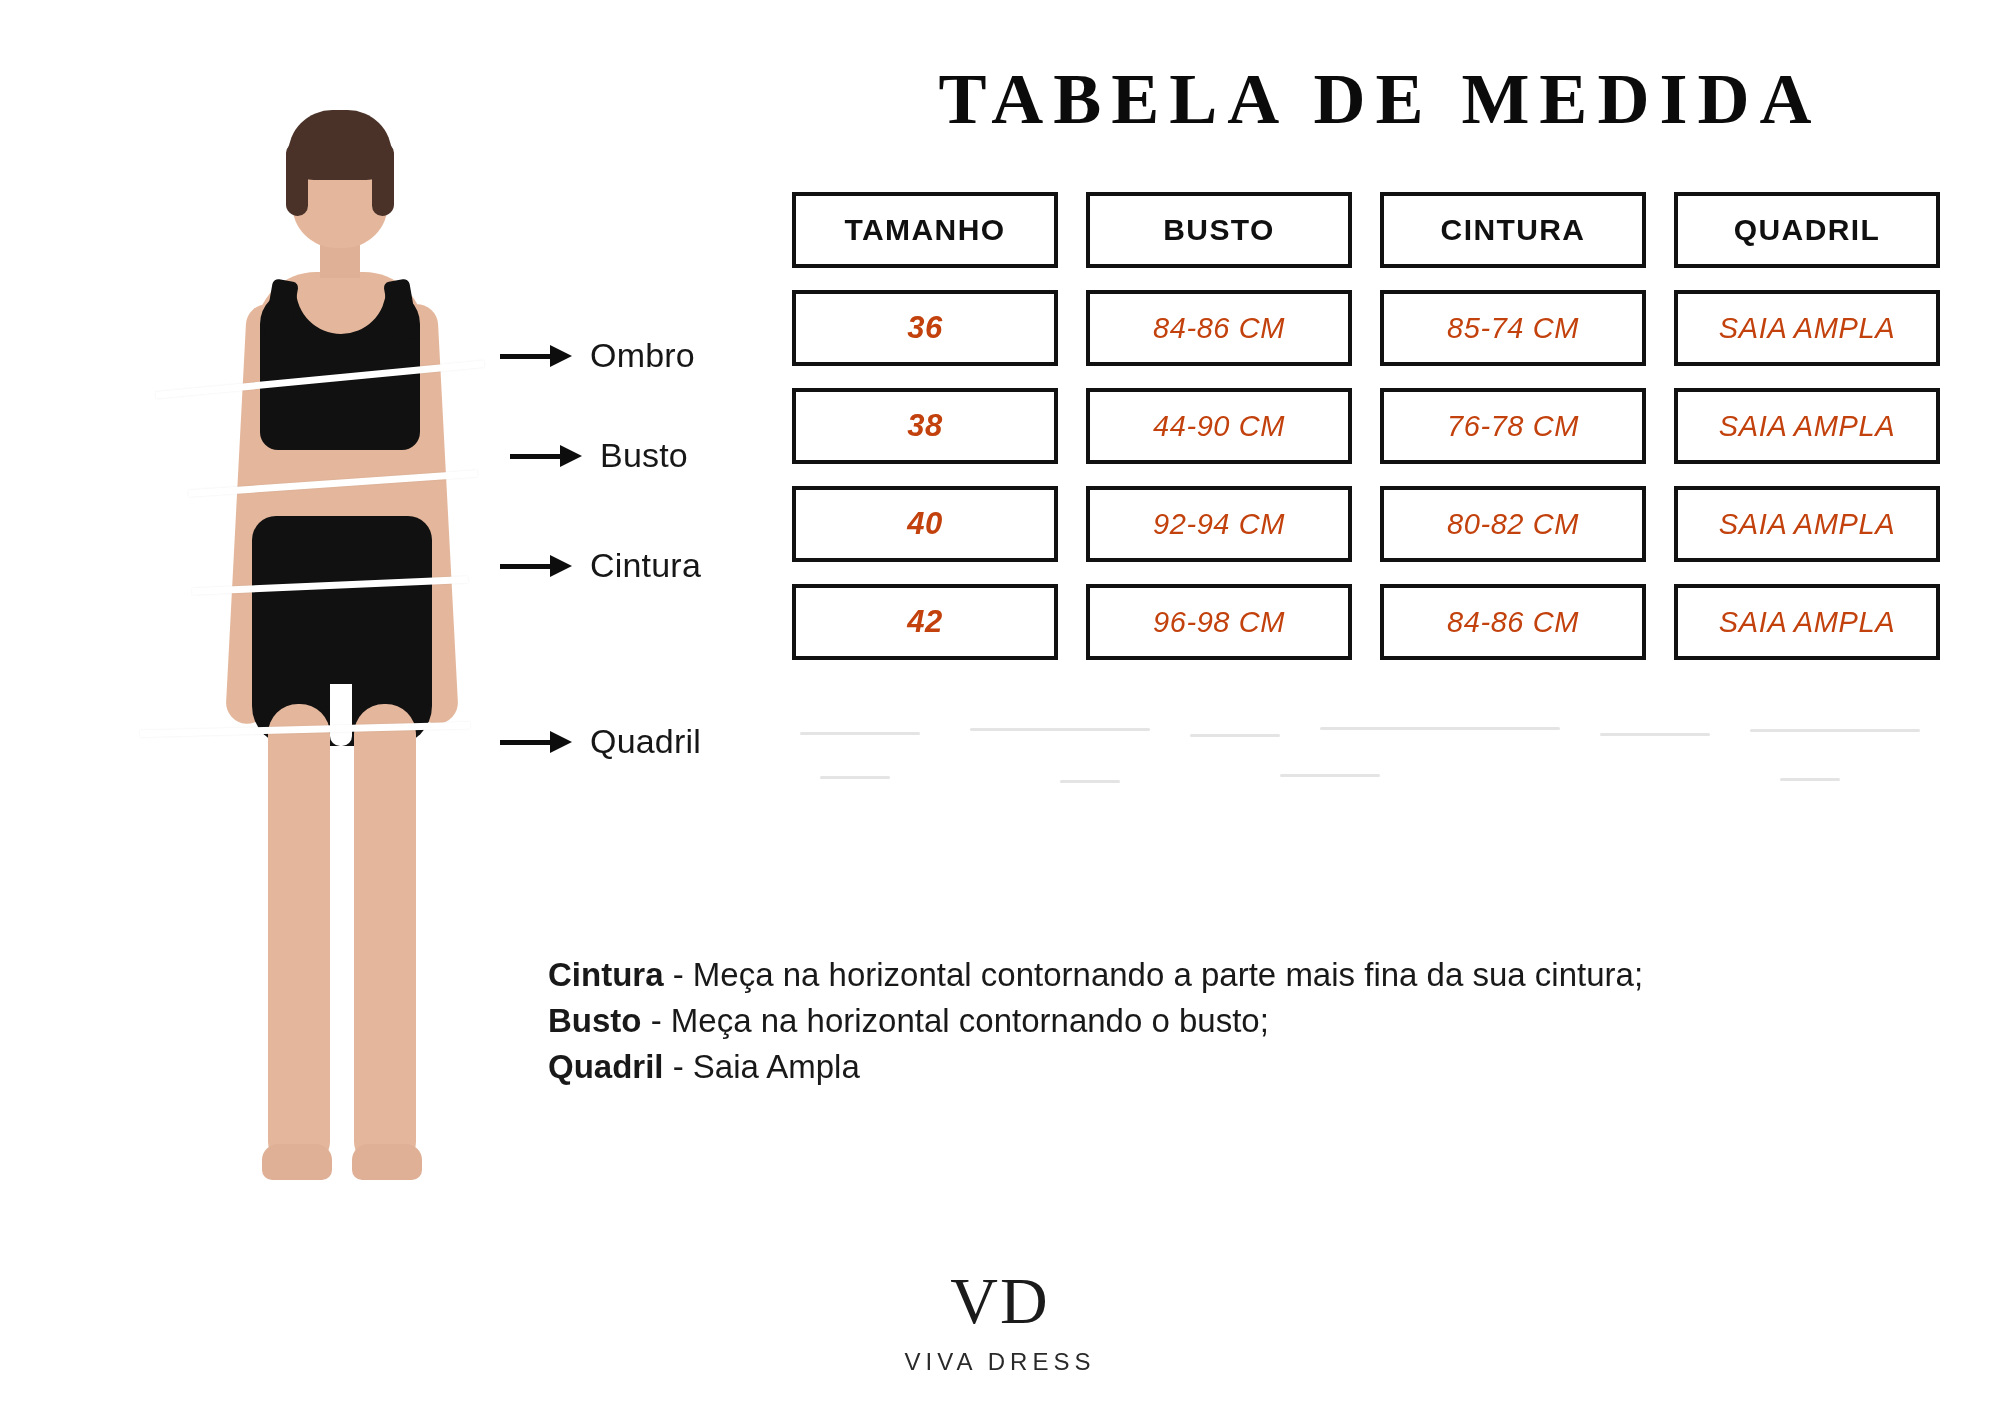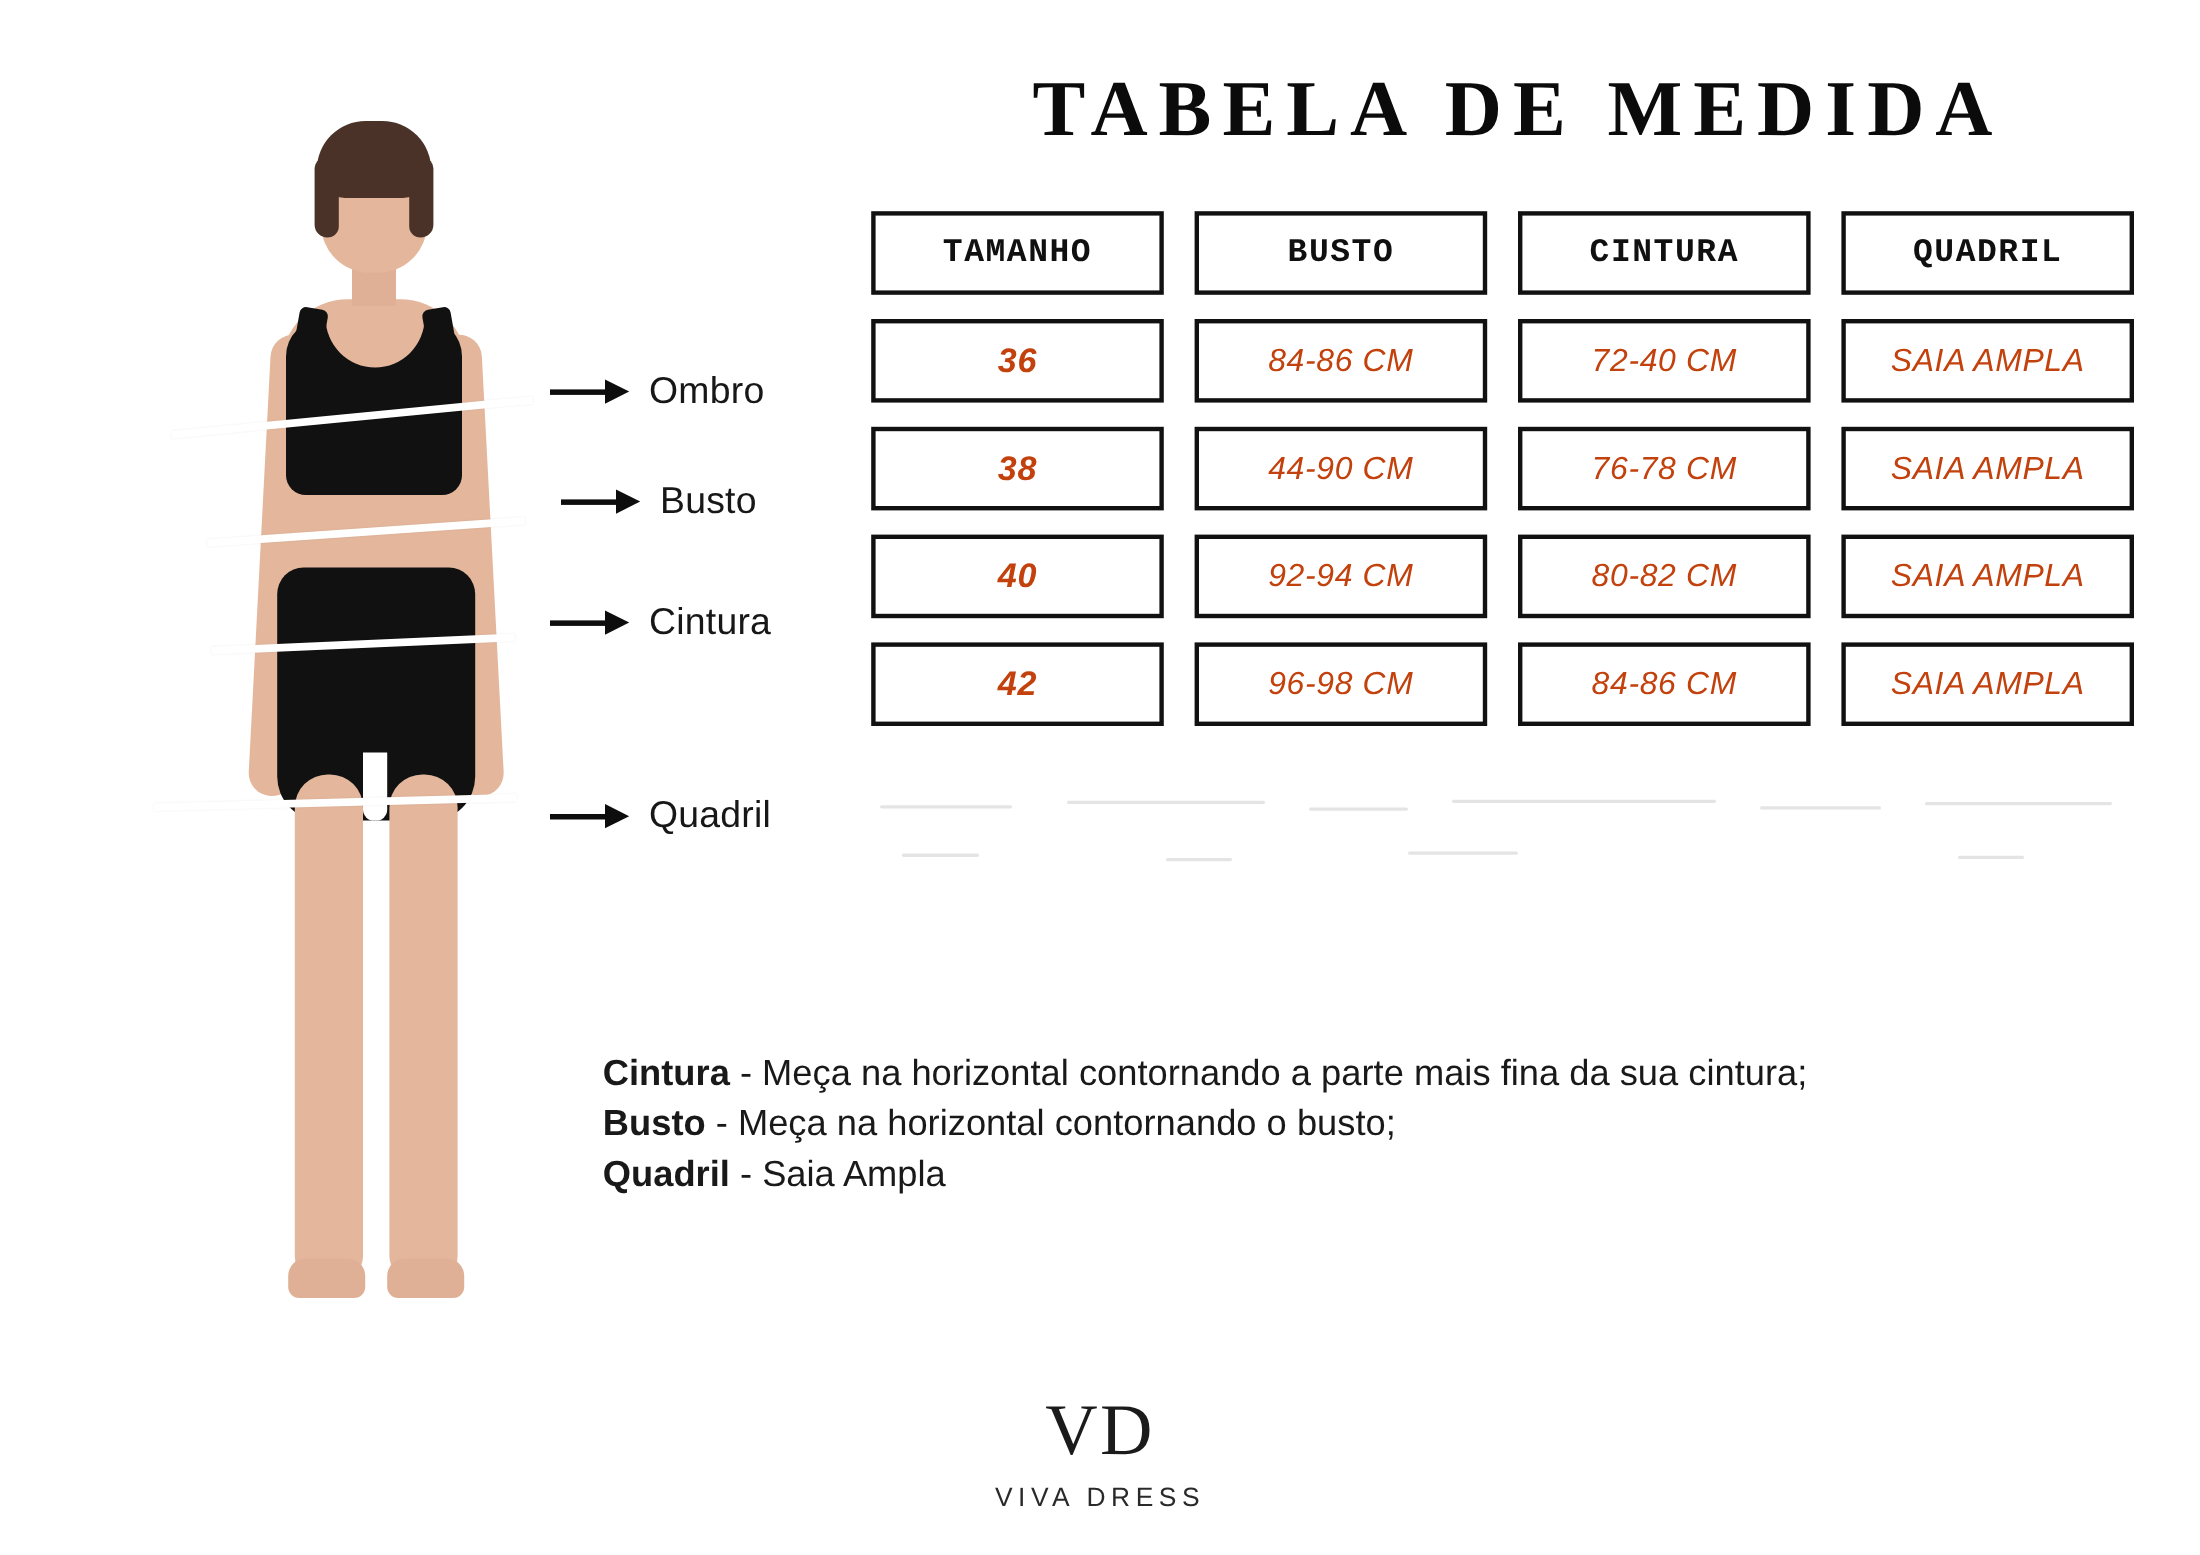--- a/index.html
+++ b/index.html
@@ -293,21 +293,20 @@
   .col-0 { width: 268px; }
   .col-1 { width: 268px; }
   .col-2 { width: 268px; }
   .col-3 { width: 268px; }
 
   .header-row .cell {
     font-weight: 700;
     font-size: 30px;
     letter-spacing: 1.4px;
     color: #101010;
-    font-family: Liberation Mono, monospace;
   }
   .body-row .cell {
     font-size: 29px;
     color: #c2410c;
     letter-spacing: 0.6px;
     font-style: italic;
   }
   .body-row .cell.size {
     font-weight: 700;
     font-size: 31px;
@@ -436,21 +435,21 @@
   <div class="table-row header-row">
     <div class="cell col-0">TAMANHO</div>
     <div class="cell col-1">BUSTO</div>
     <div class="cell col-2">CINTURA</div>
     <div class="cell col-3">QUADRIL</div>
   </div>
 
   <div class="table-row body-row">
     <div class="cell col-0 size">36</div>
     <div class="cell col-1">84-86 CM</div>
-    <div class="cell col-2">72-40 CM</div>
+    <div class="cell col-2">85-74 CM</div>
     <div class="cell col-3">SAIA AMPLA</div>
   </div>
 
   <div class="table-row body-row">
     <div class="cell col-0 size">38</div>
     <div class="cell col-1">44-90 CM</div>
     <div class="cell col-2">76-78 CM</div>
     <div class="cell col-3">SAIA AMPLA</div>
   </div>
 

